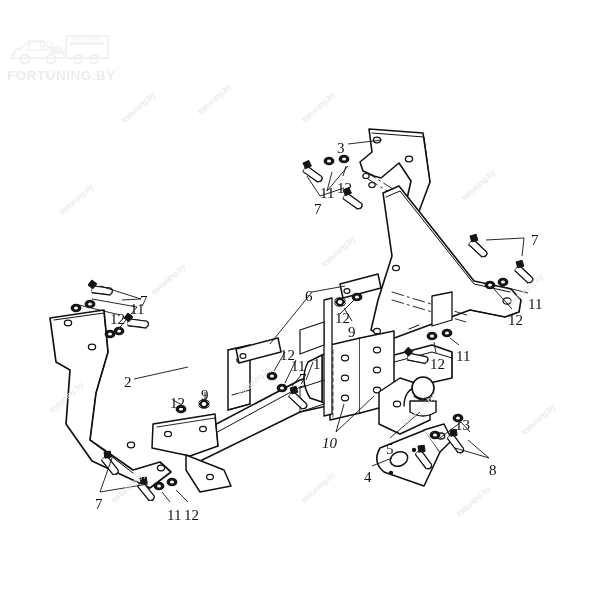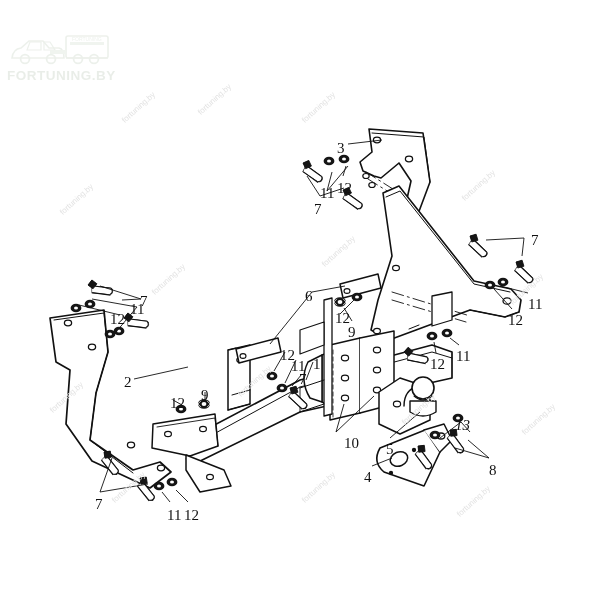--- a/index.html
+++ b/index.html
@@ -275,30 +275,30 @@
       <div class="lbl" style="left: 386px; top: 442px;">5</div>
       <div class="lbl" style="left: 305px; top: 289px;">6</div>
       <div class="lbl" style="left: 314px; top: 202px;">7</div>
       <div class="lbl" style="left: 531px; top: 233px;">7</div>
       <div class="lbl" style="left: 140px; top: 294px;">7</div>
       <div class="lbl" style="left: 299px; top: 372px;">7</div>
       <div class="lbl" style="left: 95px; top: 497px;">7</div>
       <div class="lbl" style="left: 489px; top: 463px;">8</div>
       <div class="lbl" style="left: 201px; top: 388px;">9</div>
       <div class="lbl" style="left: 348px; top: 325px;">9</div>
-      <div class="lbl" style="left: 344px; top: 436px;">10</div>
+      <div class="lbl" style="left: 322px; top: 436px; font-style: italic;">10</div>
       <div class="lbl" style="left: 130px; top: 302px;">11</div>
       <div class="lbl" style="left: 320px; top: 186px;">11</div>
       <div class="lbl" style="left: 291px; top: 359px;">11</div>
       <div class="lbl" style="left: 456px; top: 349px;">11</div>
       <div class="lbl" style="left: 528px; top: 297px;">11</div>
       <div class="lbl" style="left: 167px; top: 508px;">11</div>
       <div class="lbl" style="left: 110px; top: 312px;">12</div>
       <div class="lbl" style="left: 337px; top: 181px;">12</div>
       <div class="lbl" style="left: 280px; top: 348px;">12</div>
       <div class="lbl" style="left: 335px; top: 311px;">12</div>
       <div class="lbl" style="left: 430px; top: 357px;">12</div>
       <div class="lbl" style="left: 508px; top: 313px;">12</div>
       <div class="lbl" style="left: 170px; top: 396px;">12</div>
       <div class="lbl" style="left: 184px; top: 508px;">12</div>
-      <div class="lbl" style="left: 455px; top: 418px; font-style: italic;">13</div>
+      <div class="lbl" style="left: 455px; top: 418px;">13</div>
     </div>
 </div>
 
 </body></html>

